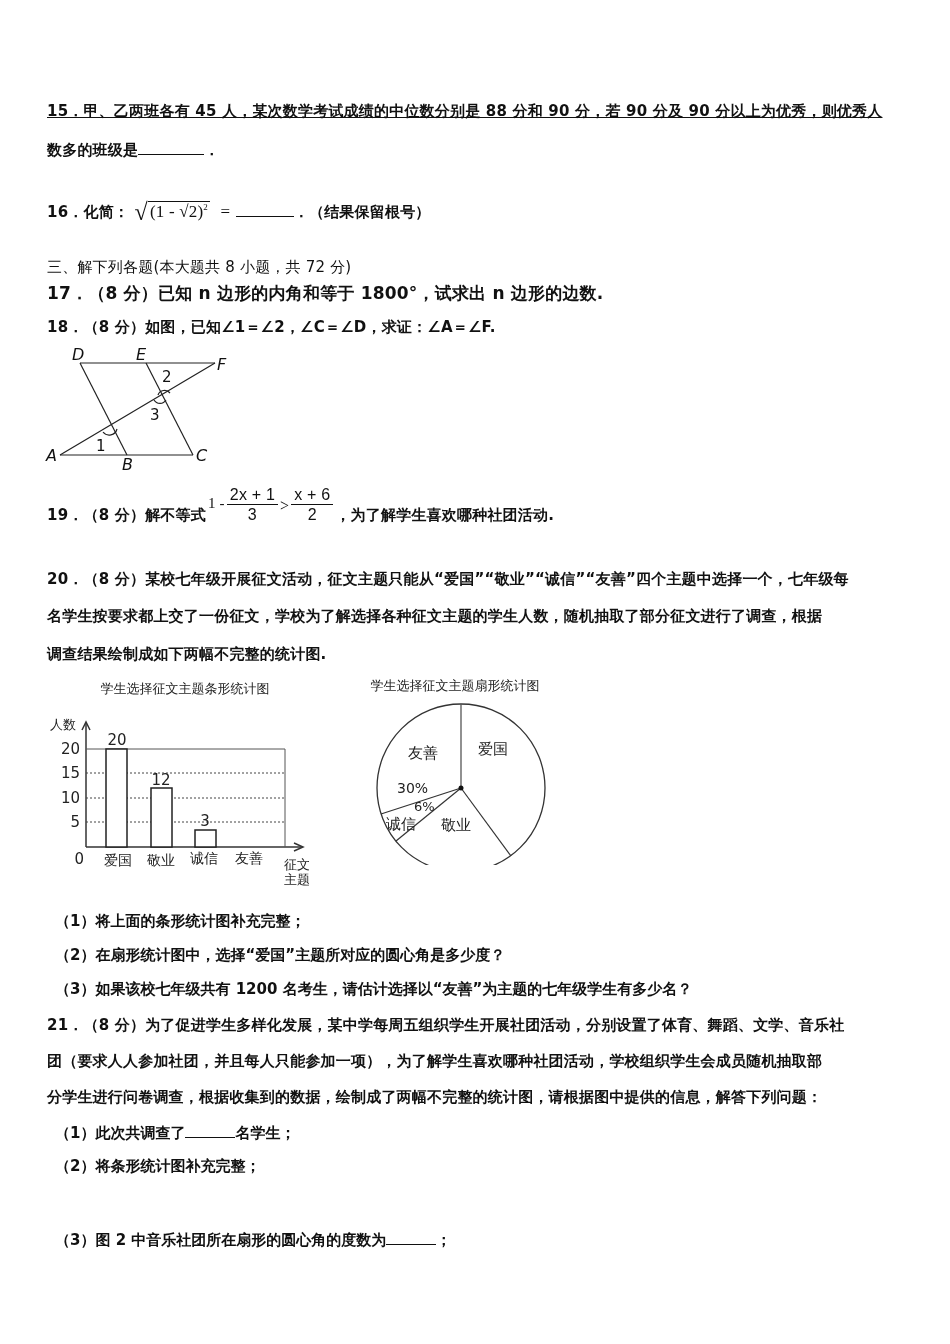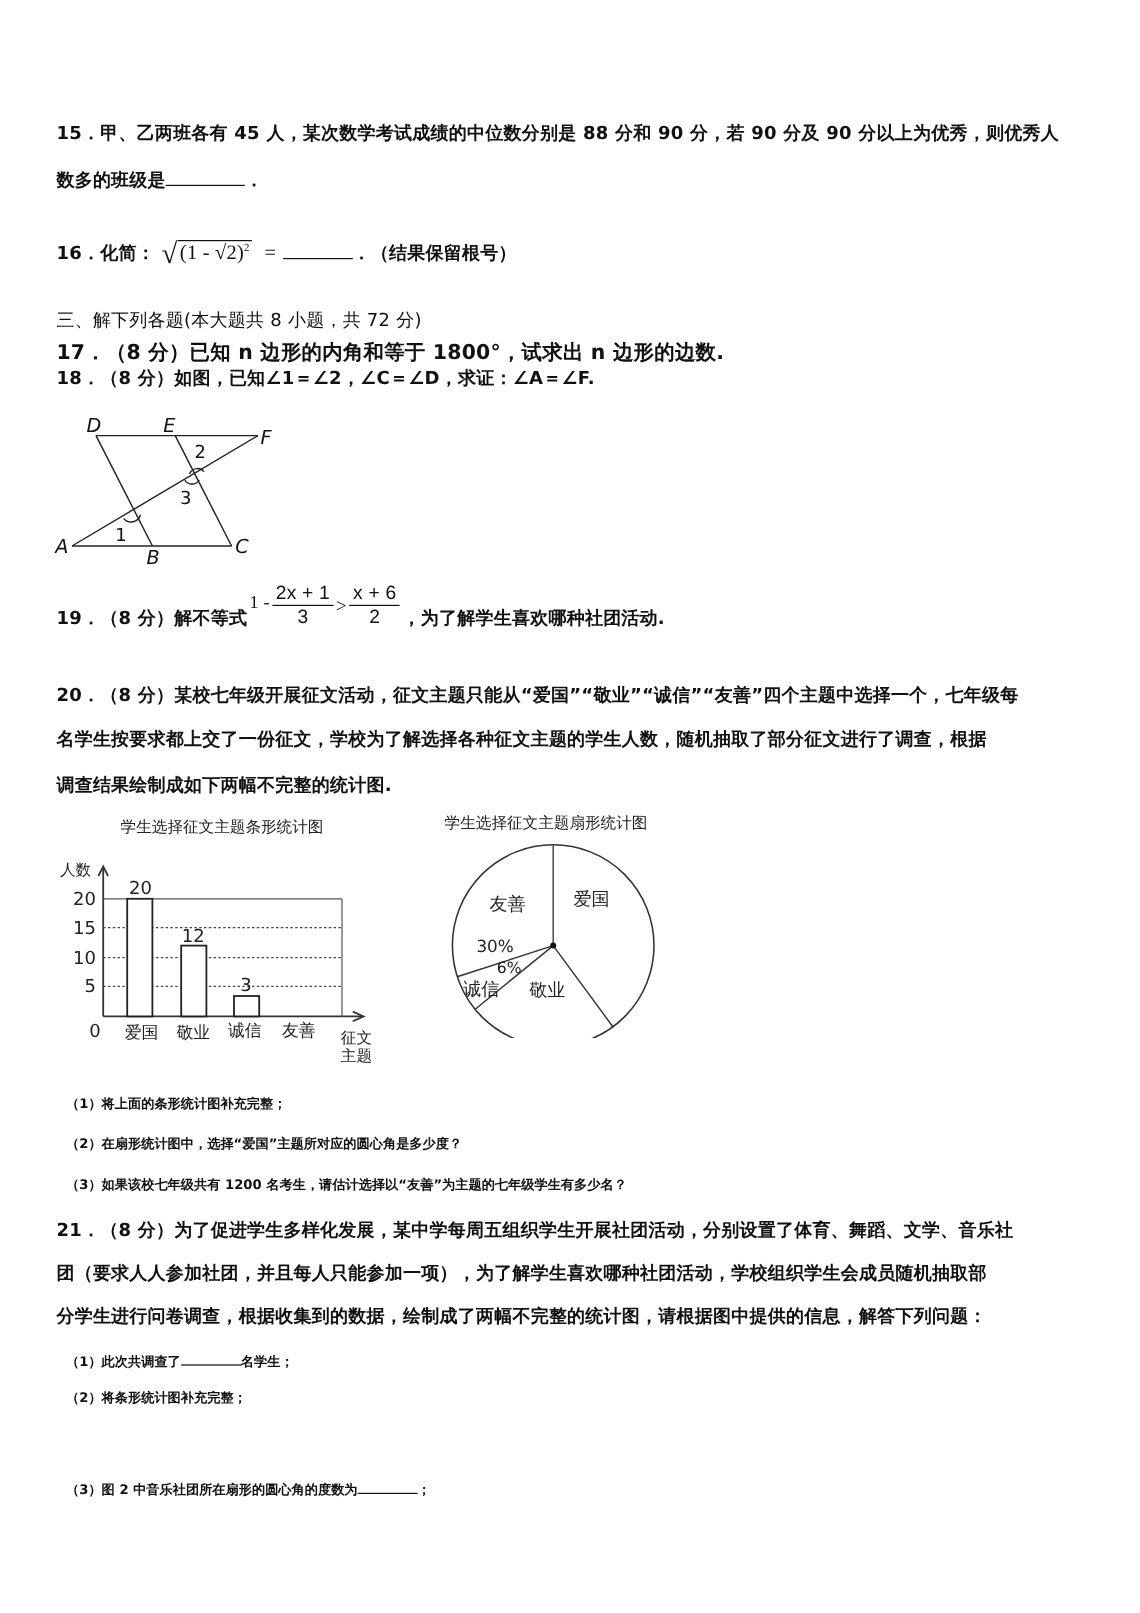--- a/index.html
+++ b/index.html
@@ -6,44 +6,44 @@
   body { width:950px; height:1344px; position:relative; overflow:hidden;
          font-family:"DejaVu Sans","Liberation Sans",sans-serif; color:#111; }
   .line { position:absolute; left:47px; font-size:15px; font-weight:bold; white-space:nowrap; letter-spacing:0.2px; }
   .big { font-size:17px; }
   .blank { display:inline-block; border-bottom:1px solid #111; height:14px; vertical-align:baseline; }
   .serif { font-family:"Liberation Serif","DejaVu Serif",serif; font-weight:normal; }
   .frac { display:inline-flex; flex-direction:column; align-items:center; vertical-align:middle; font-family:Liberation Sans, sans-serif; font-weight:normal; font-size:16px; margin:0 2px; }
   .frac .num { border-bottom:1px solid #111; padding:0 3px; line-height:18px; }
   .frac .den { line-height:20px; }
   svg text { font-family:"DejaVu Sans","Liberation Sans",sans-serif; }
-  .sub { position:absolute; left:55px; font-size:11px; font-weight:bold; white-space:nowrap; }
+  .sub { position:absolute; left:55px; font-size:15px; font-weight:bold; white-space:nowrap; }
 </style>
 </head>
 <body>
 
-<div class="line" style="top:102px;">15．甲、乙两班各有 45 人，某次数学考试成绩的中位数分别是 88 分和 90 分，若 90 分及 90 分以上为优秀，则优秀人</div>
+<div class="line" style="top:102px;text-decoration:underline;">15．甲、乙两班各有 45 人，某次数学考试成绩的中位数分别是 88 分和 90 分，若 90 分及 90 分以上为优秀，则优秀人</div>
 <div class="line" style="top:140px;">
   <span>数多的班级是</span><span class="blank" style="width:66px;"></span><span>．</span>
 </div>
 
 <div class="line" style="top:196px;">
   <span>16．化简：</span>
   <span class="serif" style="position:relative; display:inline-block; font-size:17px;">
     <span style="font-size:24px; position:relative; top:3px;">√</span><span style="border-top:1px solid #111; padding:0 2px;">(<span>1 - √2</span>)<sup style="font-size:9px;">2</sup></span>
     <span style="margin-left:6px;">=</span>
   </span>
   <span class="blank" style="width:58px;"></span><span>．（结果保留根号）</span>
 </div>
 
 <div class="line" style="top:258px; font-weight:normal;">三、解下列各题(本大题共 8 小题，共 72 分)</div>
 
 <div class="line big" style="top:282px;">17．（8 分）已知 n 边形的内角和等于 1800°，试求出 n 边形的边数.</div>
 
-<div class="line" style="top:306px;">18．（8 分）如图，已知∠1＝∠2，∠C＝∠D，求证：∠A＝∠F.</div>
+<div class="line" style="top:318px;">18．（8 分）如图，已知∠1＝∠2，∠C＝∠D，求证：∠A＝∠F.</div>
 <svg style="position:absolute; left:40px; top:340px;" width="220" height="140" viewBox="0 0 220 140">
   <g stroke="#222" stroke-width="1.2" fill="none">
     <line x1="40" y1="23" x2="175" y2="23"></line>
     <line x1="40" y1="23" x2="87" y2="115"></line>
     <line x1="106" y1="23" x2="153" y2="115"></line>
     <line x1="20" y1="115" x2="153" y2="115"></line>
     <line x1="20" y1="115" x2="175" y2="23"></line>
     <path d="M63,92 a8,8 0 0,0 14,-3"></path>
     <path d="M118,55 a7,7 0 0,1 12,-2"></path>
     <path d="M114,60 a7,7 0 0,0 12,0"></path>

